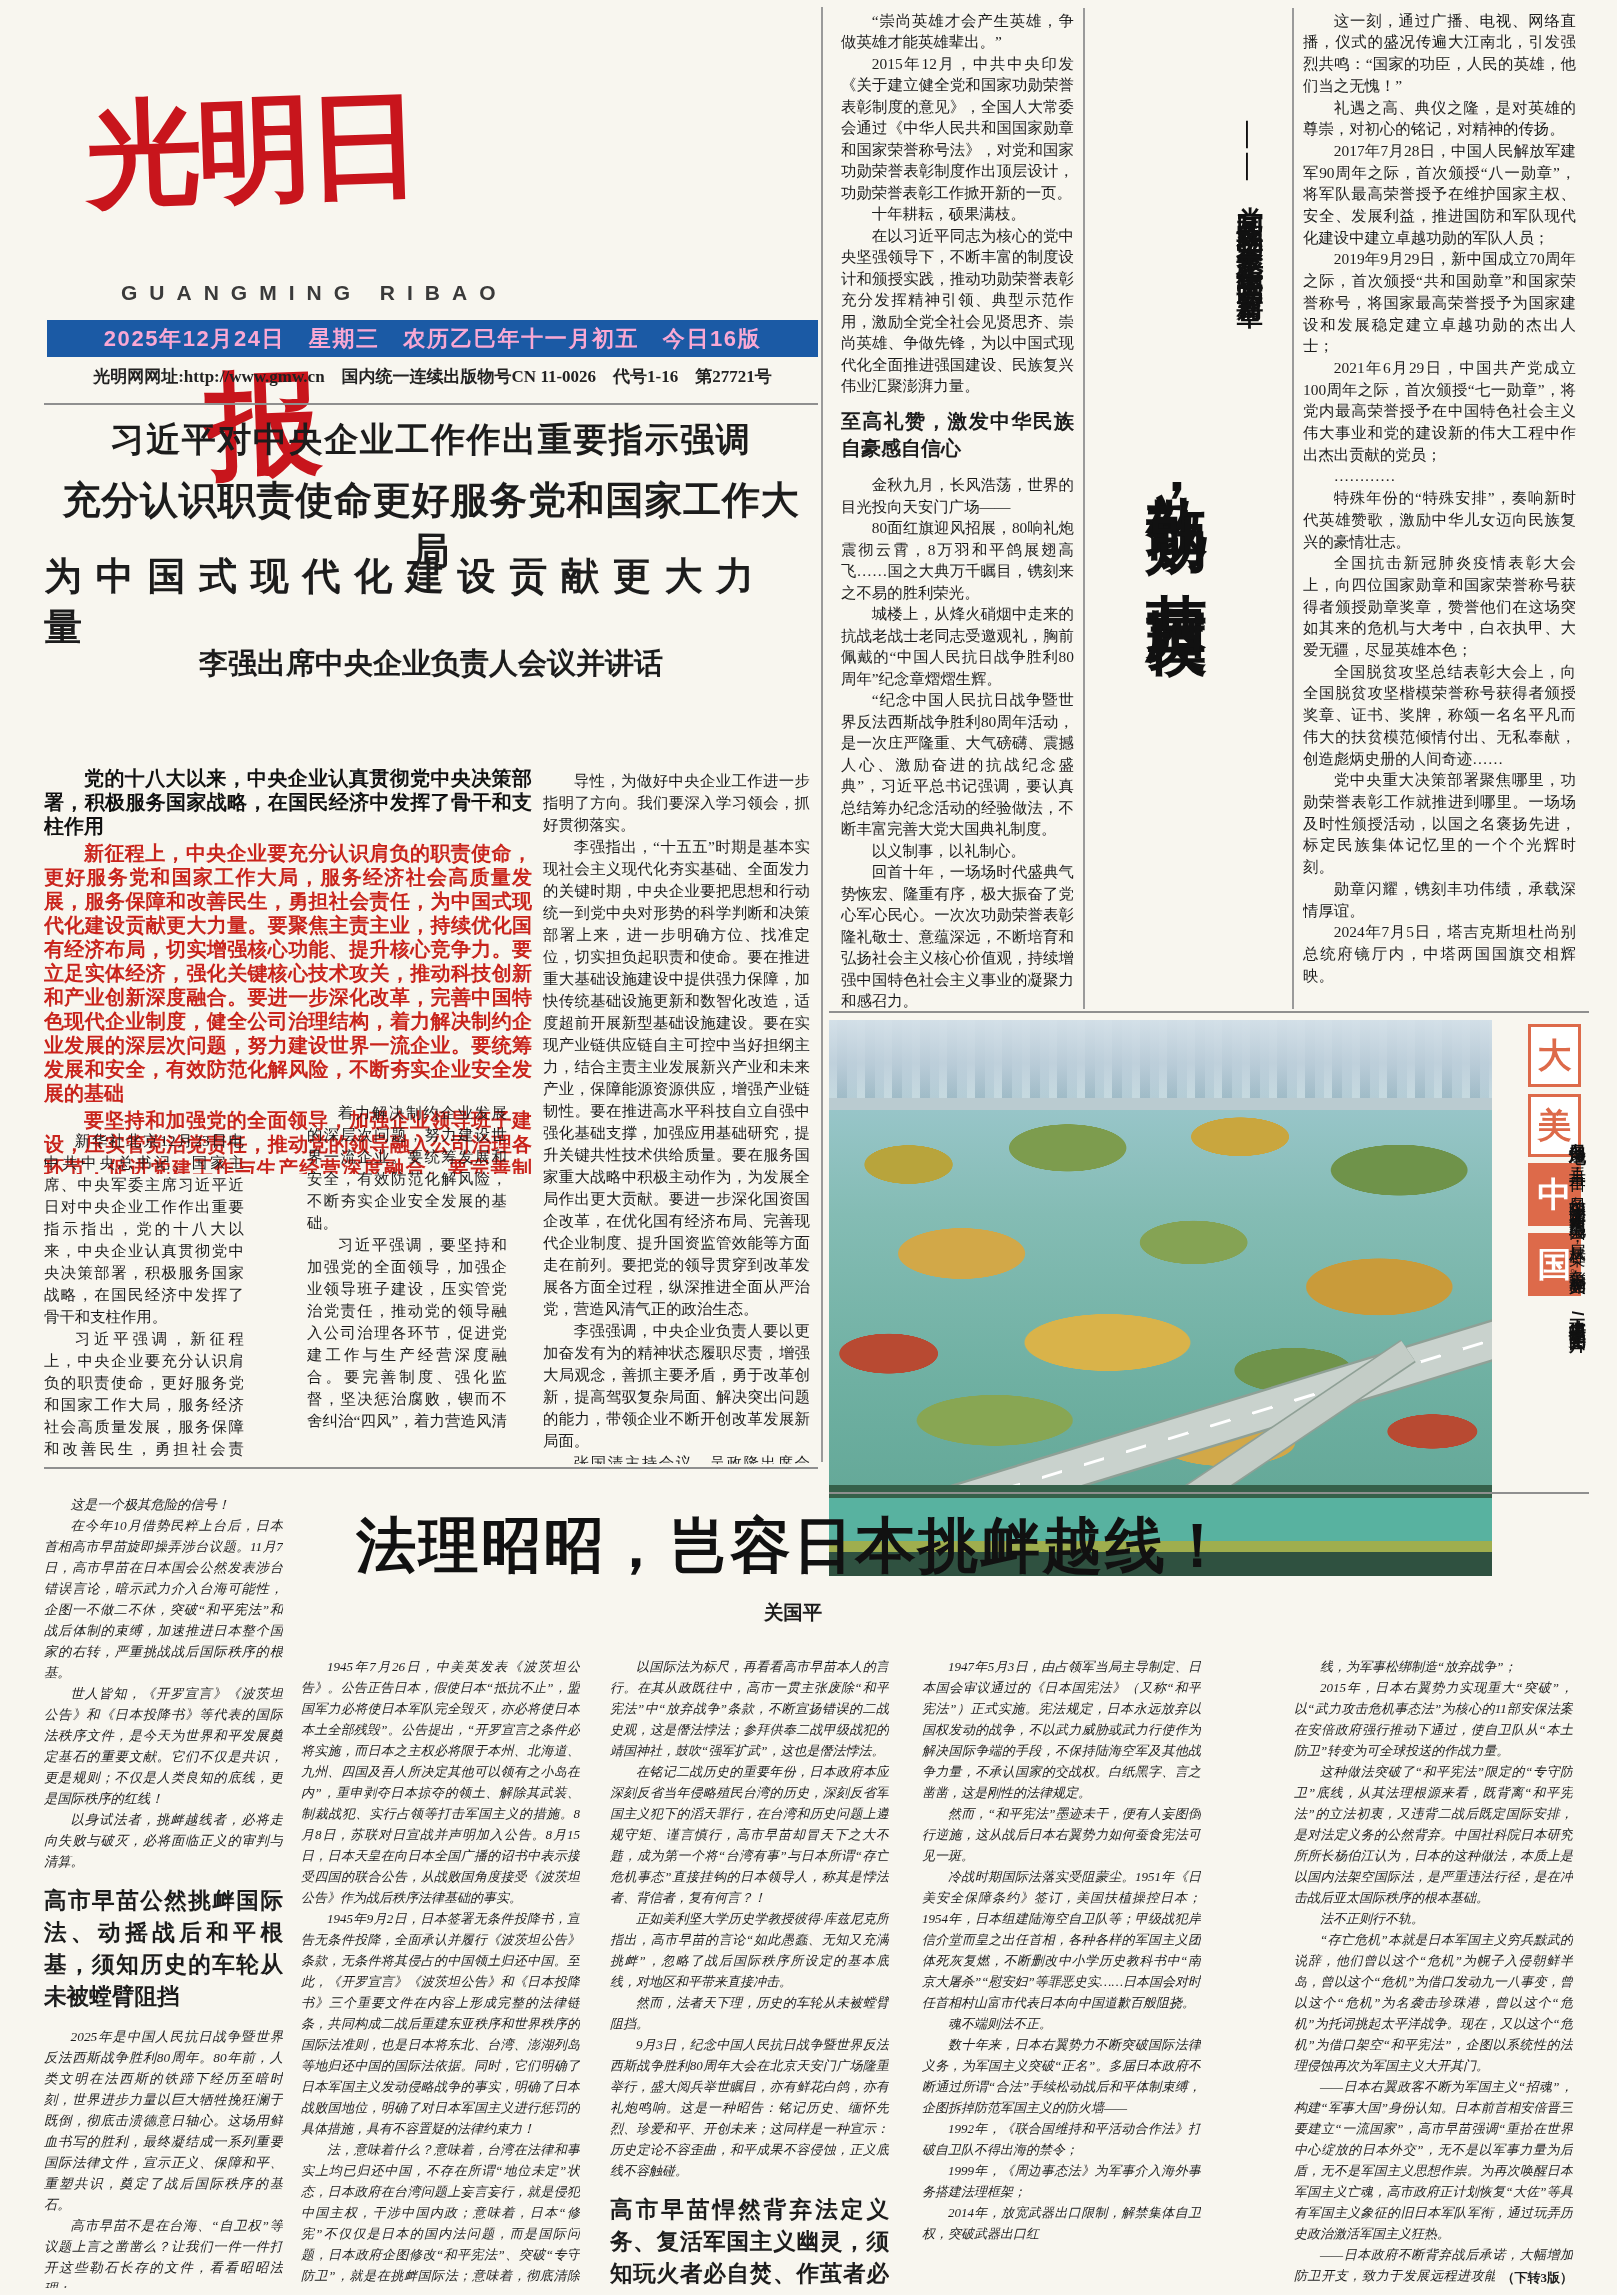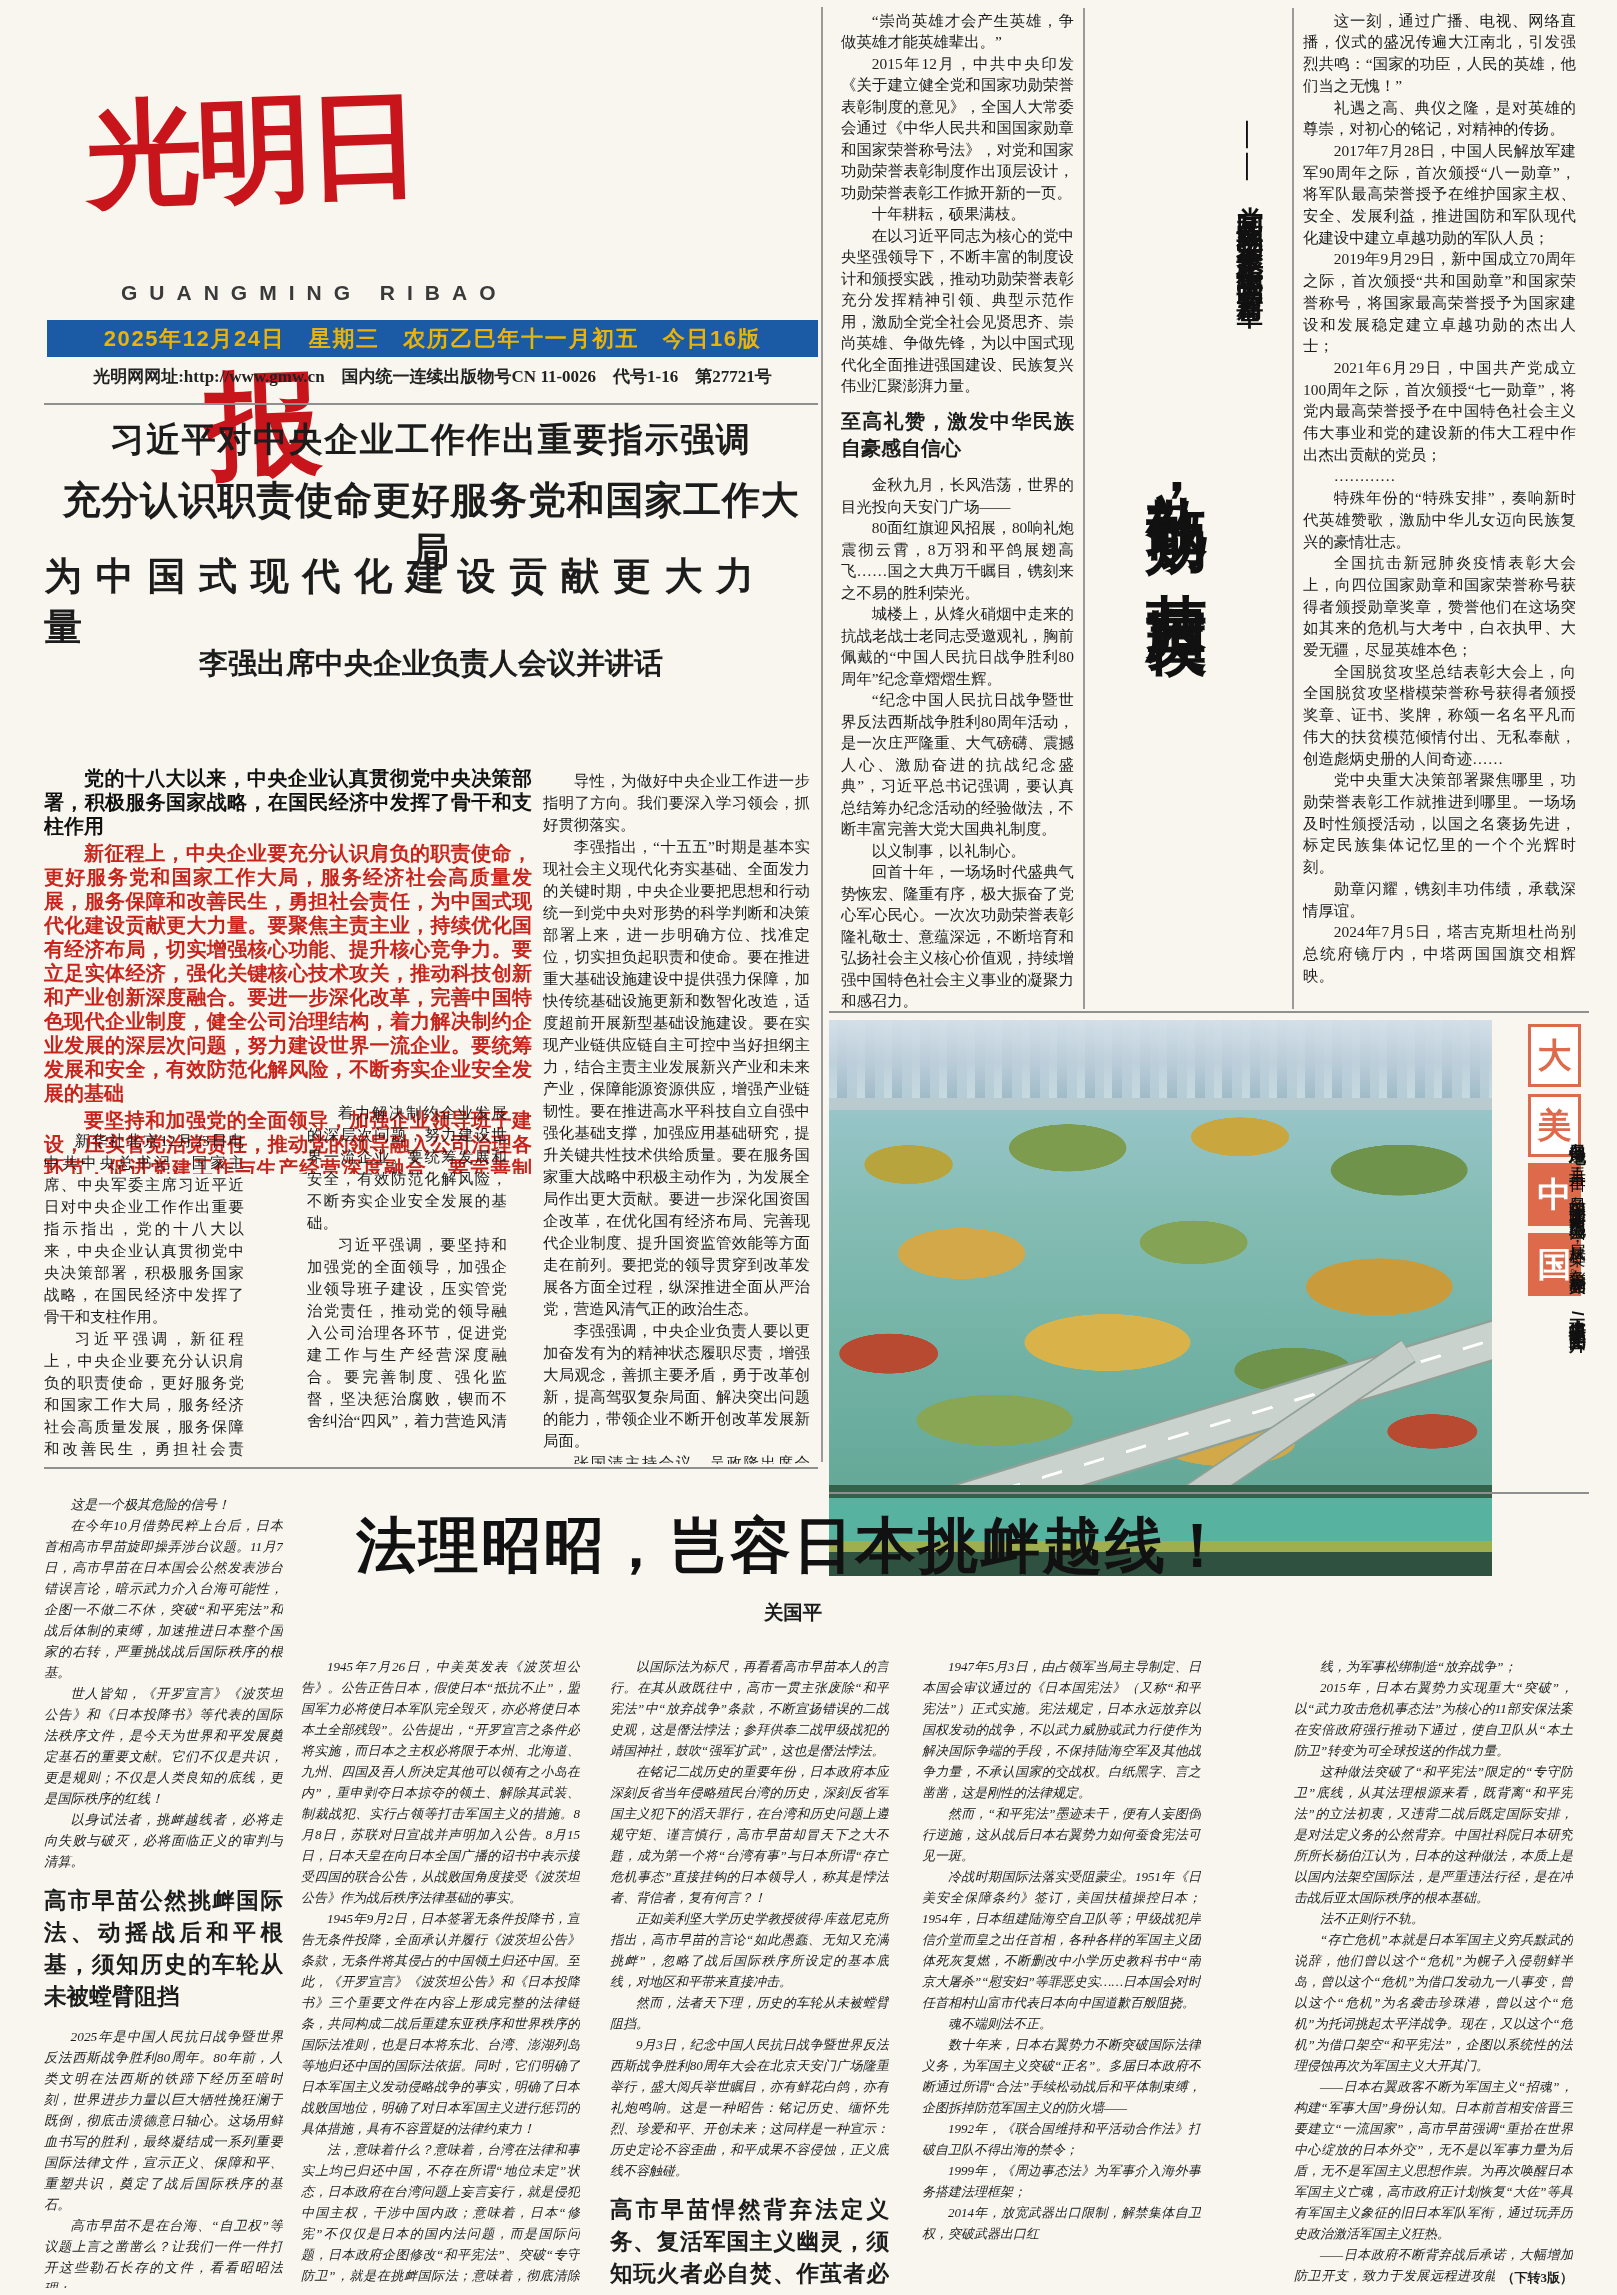--- a/index.html
+++ b/index.html
@@ -8,21 +8,21 @@
   .abs{position:absolute;}
   .hline{position:absolute;background:#8f8f8f;height:1.6px;}
   .vline{position:absolute;background:#9a9a9a;width:1.6px;}
 
   
   .masthead-title{left:42px;top:11.3px;width:420px;height:283px;line-height:275px;
     font-size:115px;font-weight:bold;color:#c8151c;letter-spacing:-4.9px;
     font-family:"DejaVu Serif","Liberation Serif",serif;transform:rotate(-2deg);text-align:center;}
   .masthead-roman{left:121px;top:281px;font-family:"Liberation Sans",sans-serif;
     font-size:21px;font-weight:bold;letter-spacing:12px;color:#3a3a3a;}
-  .datebar{left:47px;top:320px;width:771px;height:37px;background:#1b5aa5;color:#eab308;
+  .datebar{left:47px;top:320px;width:771px;height:37px;background:#1b5aa5;color:#f9a8d4;
     font-family:"Liberation Sans",sans-serif;font-size:22px;font-weight:bold;
     line-height:37px;text-align:center;letter-spacing:1.6px;}
   .pubinfo{left:47px;top:365px;width:771px;text-align:center;font-size:17px;font-weight:bold;color:#222;}
 
   
   .kicker{left:44px;top:417px;width:774px;text-align:center;font-size:34px;font-weight:bold;
     font-family:"Liberation Sans",sans-serif;letter-spacing:1.6px;}
   .h1a{left:44px;top:475px;width:774px;text-align:center;font-size:38px;font-weight:900;
     font-family:"Liberation Sans",sans-serif;letter-spacing:0.8px;}
   .h1b{left:44px;top:551px;width:774px;font-size:38px;font-weight:900;

